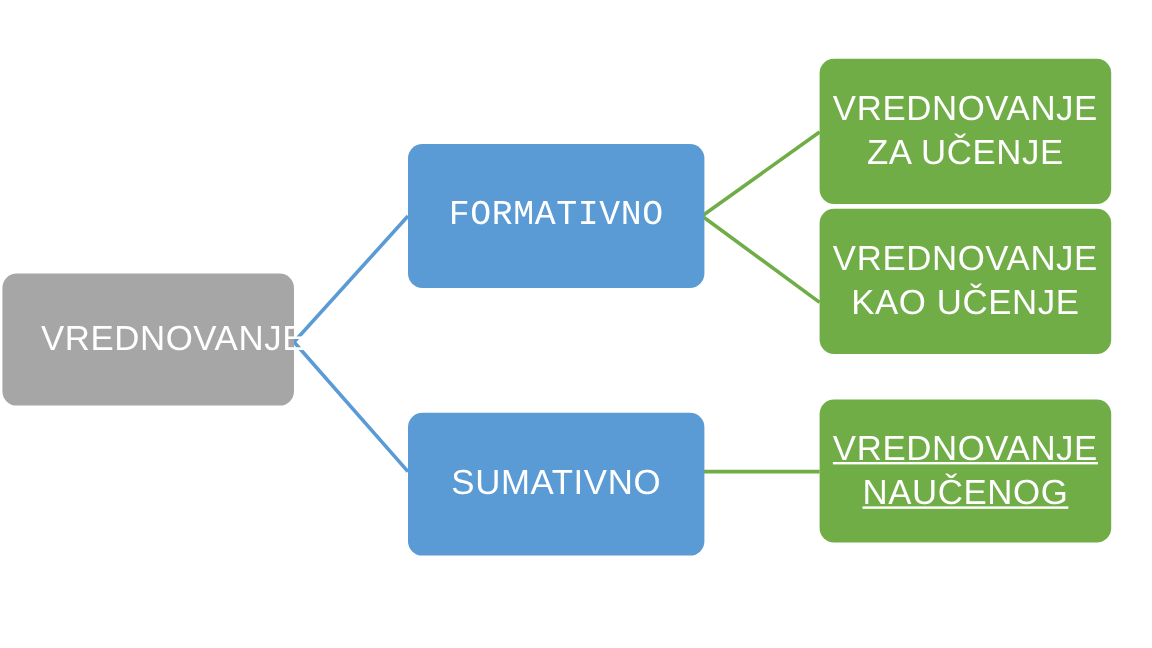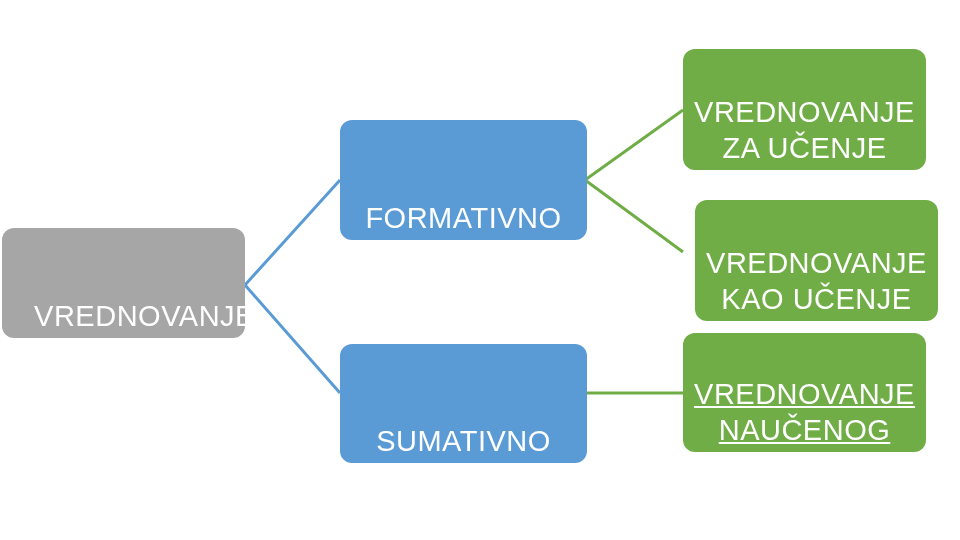--- a/index.html
+++ b/index.html
@@ -29,47 +29,47 @@
   }
   .connectors .green-line {
     fill: none;
     stroke: var(--c-leaf, #70ad47);
     stroke-width: 3;
   }
   .node {
     position: absolute;
     border-radius: 12px;
     display: flex;
-    align-items: flex-end;
+    align-items: center;
     justify-content: center;
     text-align: center;
     color: var(--c-text, #ffffff);
     font-size: 29px;
     line-height: 1.25;
     letter-spacing: 0.5px;
     box-sizing: border-box;
     padding: 4px 6px;
   }
   .node-root {
     left: 2px;  top: 228px;  width: 243px; height: 110px;
     background: var(--c-root, #a6a6a6);
     padding-left: 48px;
   }
   .node-branch {
     width: 247px; height: 120px;
     background: var(--c-branch, #5b9bd5);
   }
-  .node-branch-1 { left: 340px; top: 120px; }
+  .node-branch-1 { left: 340px; top: 120px; font-family: Liberation Mono, monospace; }
   .node-branch-2 { left: 340px; top: 333px; height: 119px; margin-top: 11px; }
   .node-leaf {
     width: 243px; height: 121px;
     background: var(--c-leaf, #70ad47);
   }
   .node-leaf-1 { left: 683px; top: 49px;  }
-  .node-leaf-2 { left: 683px; top: 200px; margin-left: 12px; }
+  .node-leaf-2 { left: 683px; top: 174px; }
   .node-leaf-3 { left: 683px; top: 333px; height: 119px; text-decoration: underline; }
   .node-label {
     display: block;
     max-width: 235px;
   }
 </style>
 </head>
 <body>
 
 <div class="canvas">

